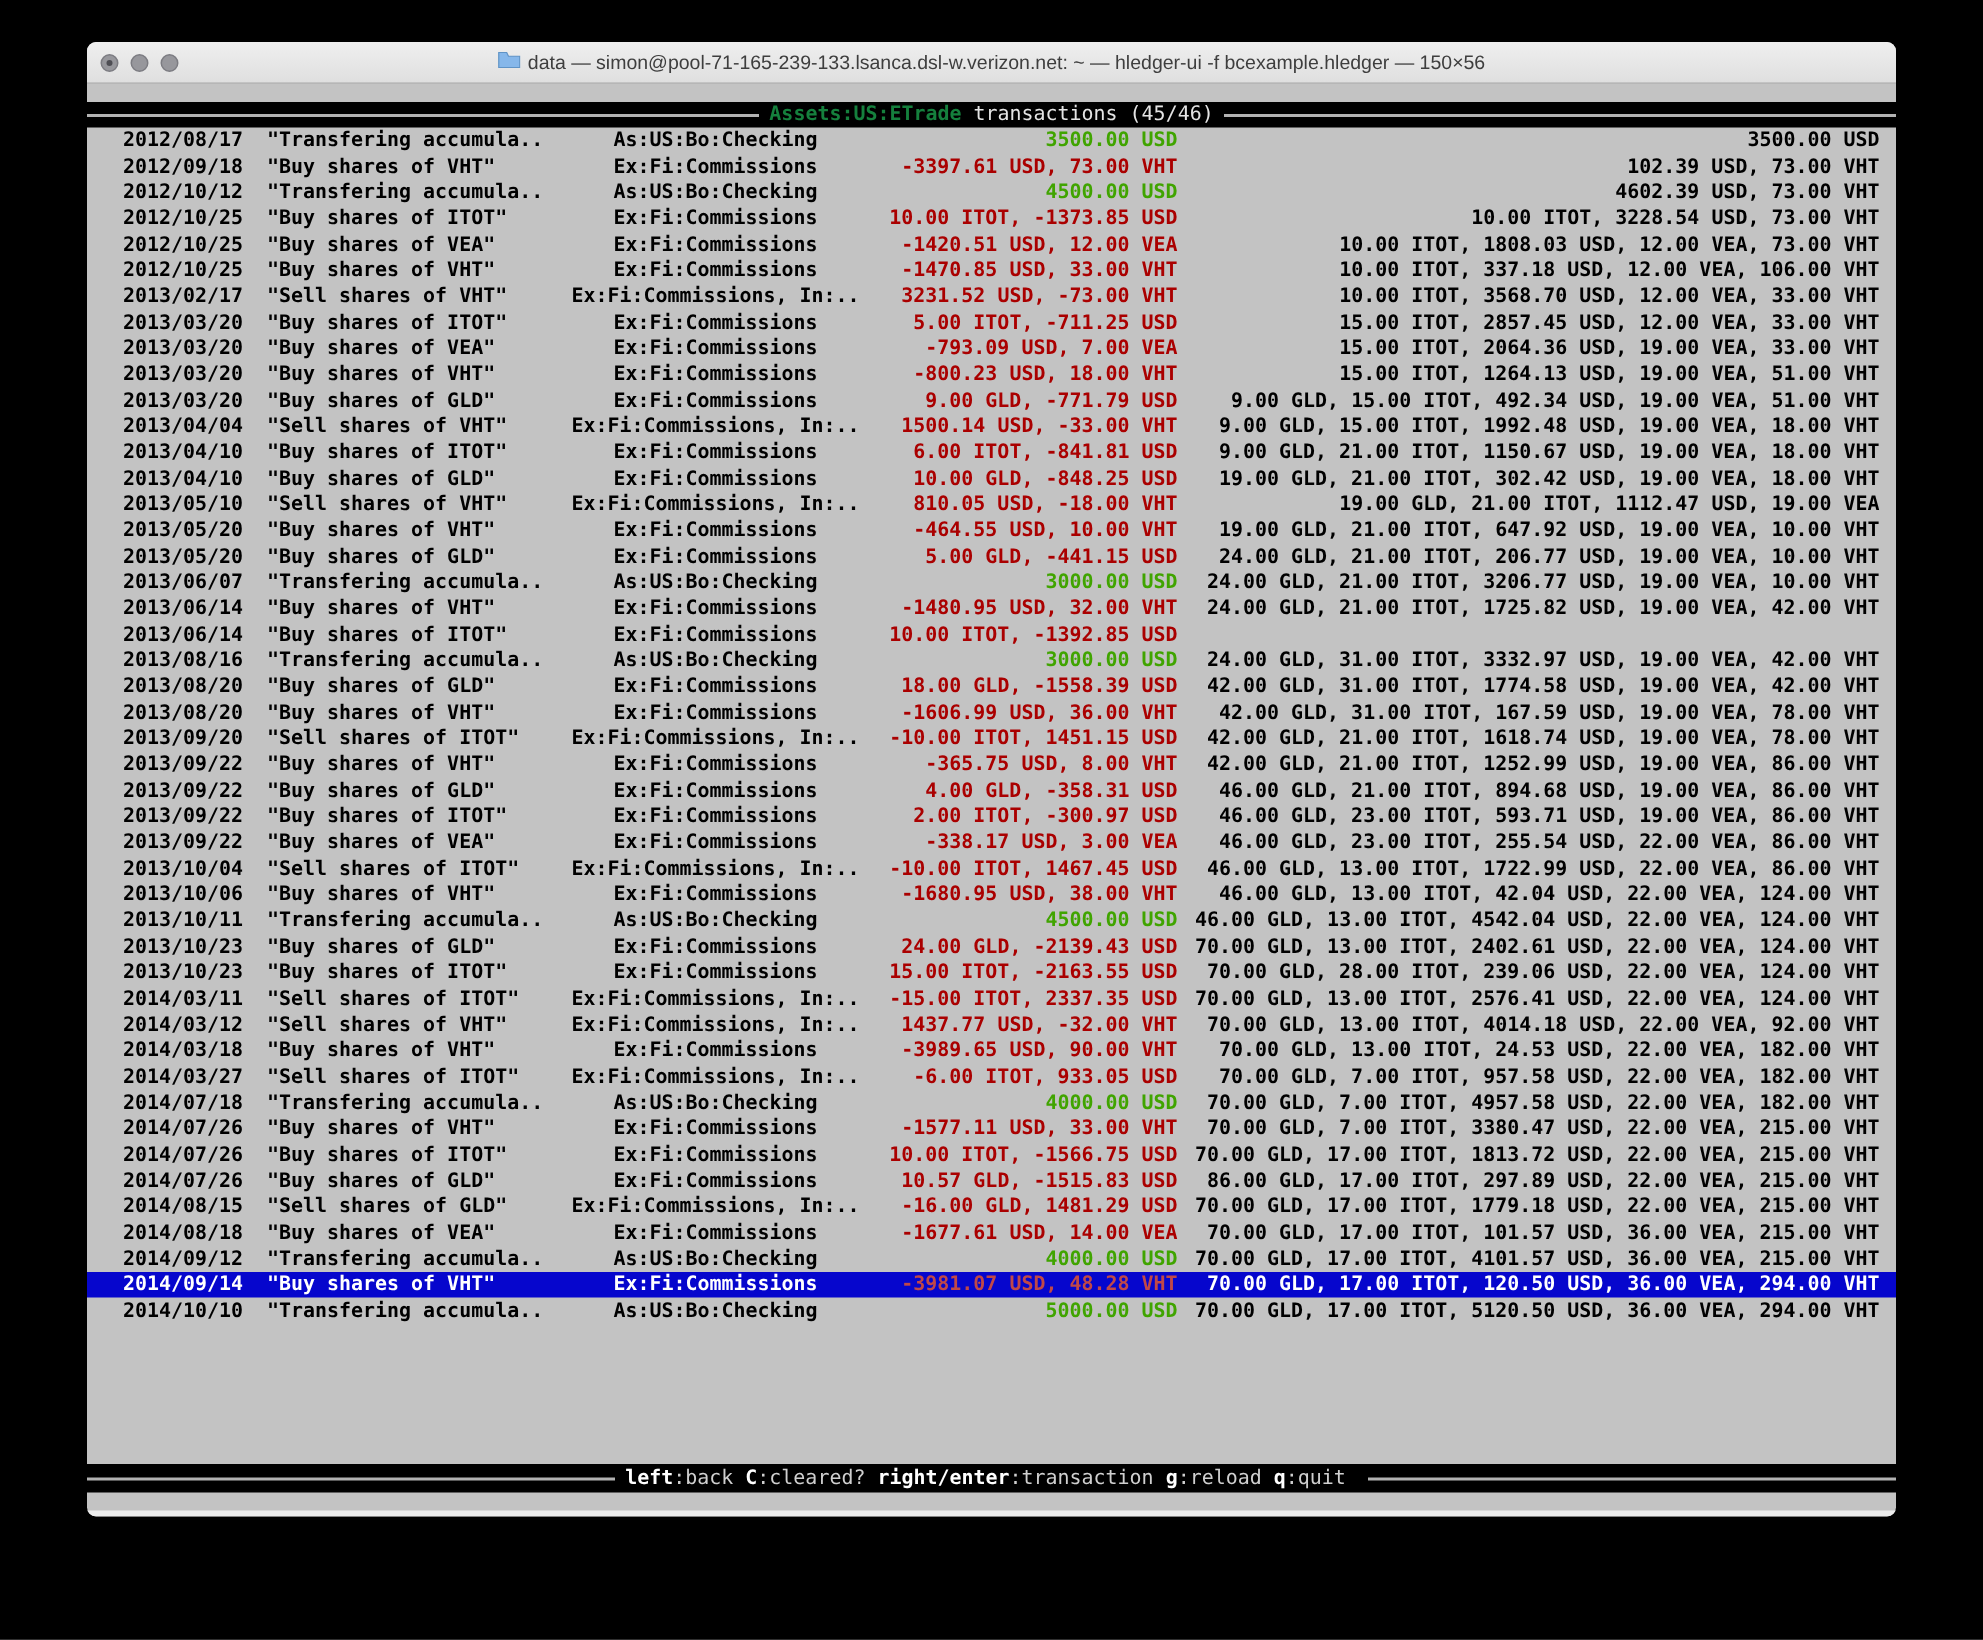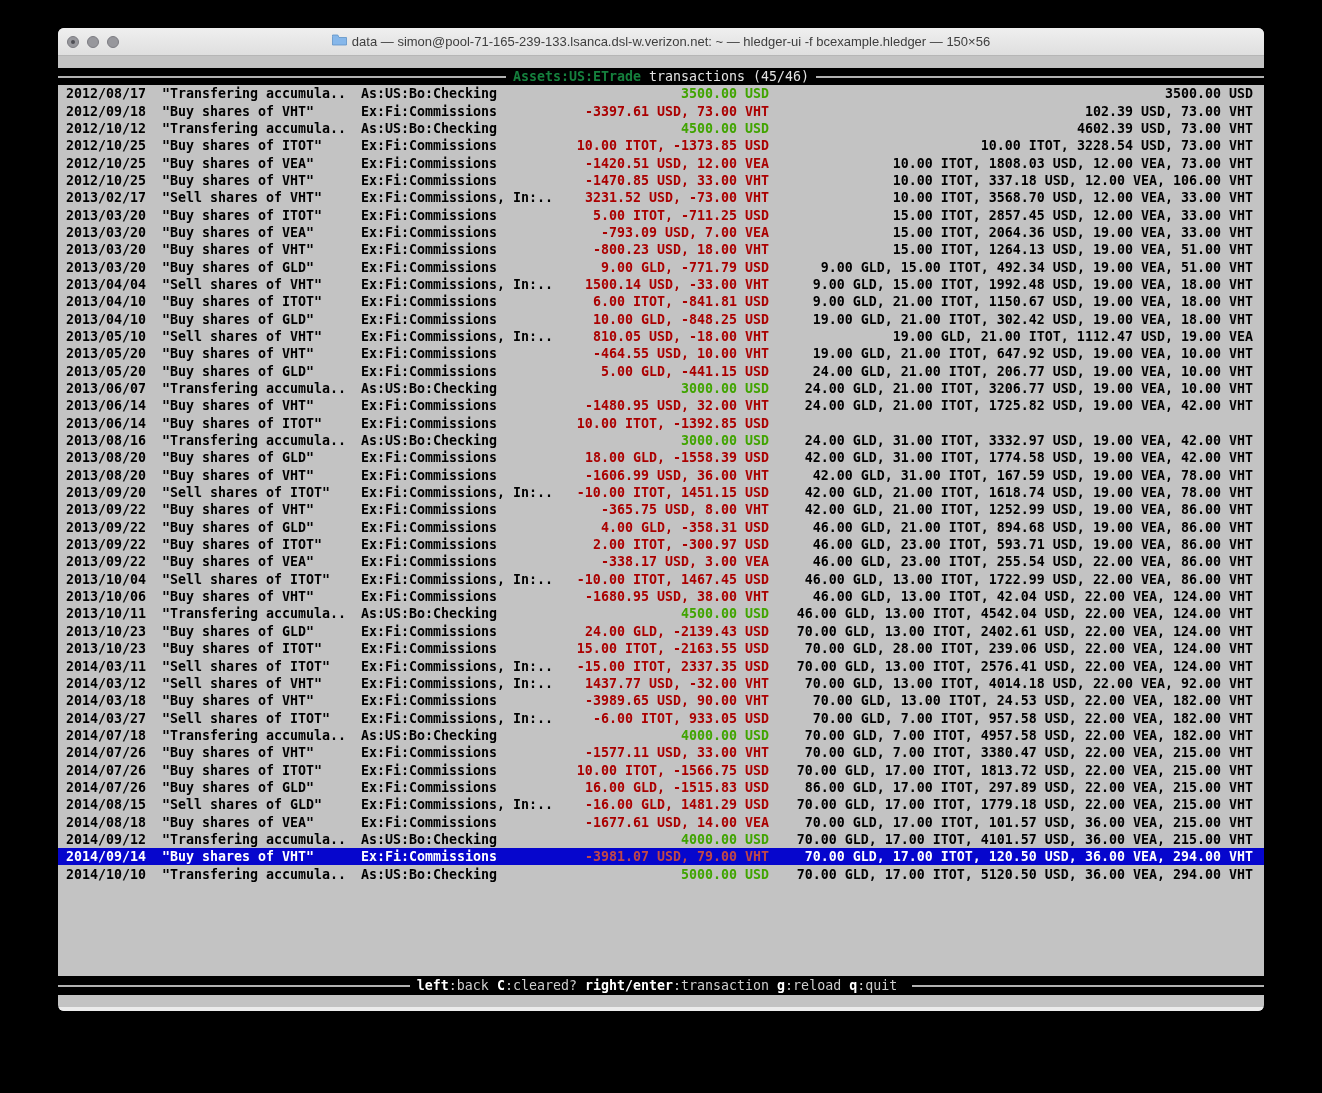--- a/index.html
+++ b/index.html
@@ -29,24 +29,24 @@
     font-size:13.3px; font-weight:700; color:#000; }
 
   .bar { height:17px; flex:0 0 17px; background:#000; display:flex; align-items:center; white-space:pre; }
   .bar .rule { flex:1 1 auto; height:2px; background:var(--bar-line); }
   .bar .rule.left { margin-right:7px; }
   .bar .rule.right { margin-left:7px; }
   .bar-title-account { color:#15803d; font-weight:700; }
   .bar-title-info { color:#e4e4e4; font-weight:400; margin-left:8px; }
 
   .rows { flex:0 0 auto; }
-  .trow { height:17.35px; display:flex; align-items:center; padding:0 11px 0 8px; white-space:pre; overflow:hidden; }
+  .trow { height:17.35px; display:flex; align-items:center; padding:0 11px 0 24px; white-space:pre; overflow:hidden; }
   .c-date { width:96px; flex:0 0 96px; }
   .c-desc { width:199px; flex:0 0 199px; }
-  .c-acct { width:200px; flex:0 0 200px; }
+  .c-acct { width:200px; flex:0 0 200px;text-align:center; }
   .c-amt  { width:208px; flex:0 0 208px; text-align:right; }
   .c-bal  { flex:1 1 auto; text-align:right; }
   .c-amt.red { color:var(--red); }
   .c-amt.green { color:var(--green); }
 
   .trow.selected { background:var(--sel-bg); color:#fff; }
   .trow.selected .c-amt.red { color:var(--sel-red); }
 
   .spacer { flex:1 1 auto; }
 
@@ -366,21 +366,21 @@
     <span class="c-date">2014/07/26</span>
     <span class="c-desc">"Buy shares of ITOT"</span>
     <span class="c-acct">Ex:Fi:Commissions</span>
     <span class="c-amt red">10.00 ITOT, -1566.75 USD</span>
     <span class="c-bal">70.00 GLD, 17.00 ITOT, 1813.72 USD, 22.00 VEA, 215.00 VHT</span>
   </div>
         <div class="trow">
     <span class="c-date">2014/07/26</span>
     <span class="c-desc">"Buy shares of GLD"</span>
     <span class="c-acct">Ex:Fi:Commissions</span>
-    <span class="c-amt red">16.00 GLD, -1515.83 USD</span>
+    <span class="c-amt red">10.57 GLD, -1515.83 USD</span>
     <span class="c-bal">86.00 GLD, 17.00 ITOT, 297.89 USD, 22.00 VEA, 215.00 VHT</span>
   </div>
         <div class="trow">
     <span class="c-date">2014/08/15</span>
     <span class="c-desc">"Sell shares of GLD"</span>
     <span class="c-acct">Ex:Fi:Commissions, In:..</span>
     <span class="c-amt red">-16.00 GLD, 1481.29 USD</span>
     <span class="c-bal">70.00 GLD, 17.00 ITOT, 1779.18 USD, 22.00 VEA, 215.00 VHT</span>
   </div>
         <div class="trow">
@@ -394,21 +394,21 @@
     <span class="c-date">2014/09/12</span>
     <span class="c-desc">"Transfering accumula..</span>
     <span class="c-acct">As:US:Bo:Checking</span>
     <span class="c-amt green">4000.00 USD</span>
     <span class="c-bal">70.00 GLD, 17.00 ITOT, 4101.57 USD, 36.00 VEA, 215.00 VHT</span>
   </div>
         <div class="trow selected">
     <span class="c-date">2014/09/14</span>
     <span class="c-desc">"Buy shares of VHT"</span>
     <span class="c-acct">Ex:Fi:Commissions</span>
-    <span class="c-amt red">-3981.07 USD, 79.00 VHT</span>
+    <span class="c-amt red">-3981.07 USD, 48.28 VHT</span>
     <span class="c-bal">70.00 GLD, 17.00 ITOT, 120.50 USD, 36.00 VEA, 294.00 VHT</span>
   </div>
         <div class="trow">
     <span class="c-date">2014/10/10</span>
     <span class="c-desc">"Transfering accumula..</span>
     <span class="c-acct">As:US:Bo:Checking</span>
     <span class="c-amt green">5000.00 USD</span>
     <span class="c-bal">70.00 GLD, 17.00 ITOT, 5120.50 USD, 36.00 VEA, 294.00 VHT</span>
   </div>
       </div>

